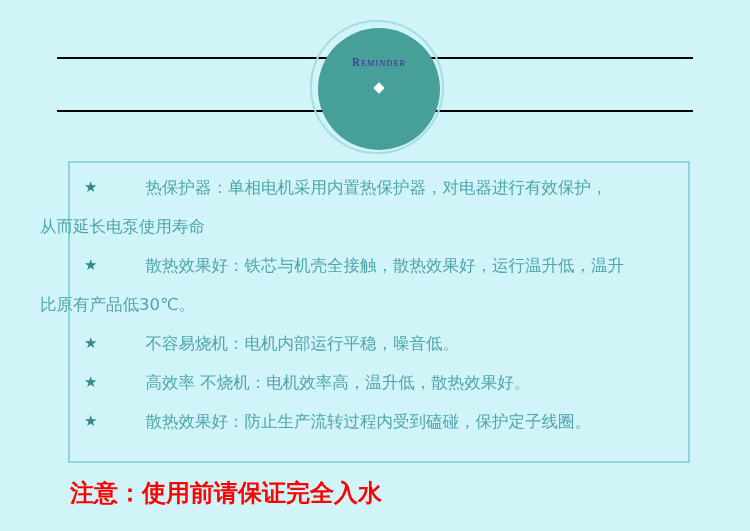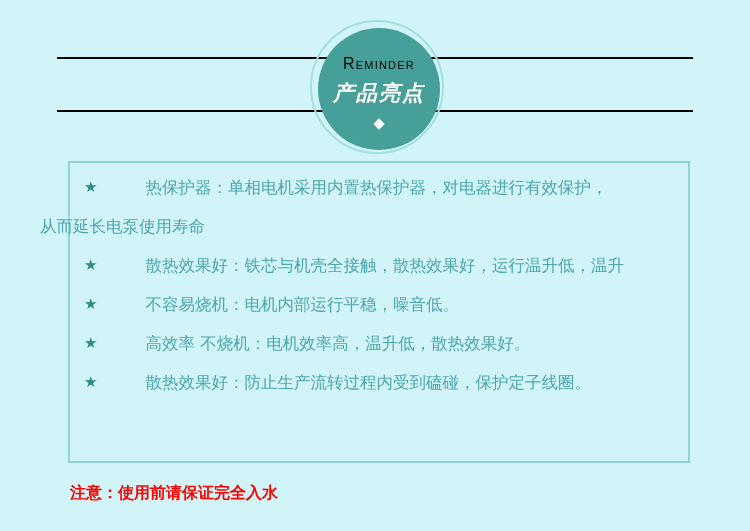--- a/index.html
+++ b/index.html
@@ -67,23 +67,23 @@
     width: 122px;
     height: 122px;
     display: flex;
     flex-direction: column;
     align-items: center;
     justify-content: flex-start;
     padding-top: 28px;
     box-sizing: border-box;
   }
   .badge-eyebrow {
-    color: #000000;
-    font-family: Liberation Sans, sans-serif;
-    font-size: 16px;
+    color: #4c1d95;
+    font-family: Liberation Serif, serif;
+    font-size: 12px;
     font-variant: small-caps;
     letter-spacing: 1.2px;
     line-height: 1;
     white-space: nowrap;
   }
   .badge-title {
     color: #ffffff;
     font-family: "DejaVu Sans", sans-serif;
     font-size: 21px;
     font-weight: bold;
@@ -144,40 +144,39 @@
     margin-left: -34px;
   }
 
   
   .notice {
     position: absolute;
     left: 70px;
     top: 478px;
     color: #fe0000;
     font-family: "DejaVu Sans", "Liberation Sans", sans-serif;
-    font-size: 16px;
+    font-size: 24px;
     font-weight: bold;
     line-height: 30px;
     white-space: nowrap;
   }
 </style>
 </head>
 <body>
 
 <div class="stage">
 
   <div class="rule rule-top"></div>
   <div class="rule rule-bottom"></div>
 
   <div class="badge-wrap">
     <div class="badge-ring"></div>
     <div class="badge-circle">
       <div class="badge-inner">
         <div class="badge-eyebrow">Reminder</div>
-        <div class="badge-title">产品亮点</div>
         <div class="badge-diamond"></div>
       </div>
     </div>
   </div>
 
   <div class="features-box"></div>
 
   <div class="features-list">
 
     <div class="feature">
@@ -185,20 +184,23 @@
       <span class="feature-text">热保护器：单相电机采用内置热保护器，对电器进行有效保护，</span>
     </div>
     <div class="feature">
       <span class="feature-text wrap2">从而延长电泵使用寿命</span>
     </div>
 
     <div class="feature">
       <span class="feature-star">★</span>
       <span class="feature-text">散热效果好：铁芯与机壳全接触，散热效果好，运行温升低，温升</span>
     </div>
+    <div class="feature">
+      <span class="feature-text wrap2">比原有产品低30℃。</span>
+    </div>
 
     <div class="feature">
       <span class="feature-star">★</span>
       <span class="feature-text">不容易烧机：电机内部运行平稳，噪音低。</span>
     </div>
 
     <div class="feature">
       <span class="feature-star">★</span>
       <span class="feature-text">高效率 不烧机：电机效率高，温升低，散热效果好。</span>
     </div>

